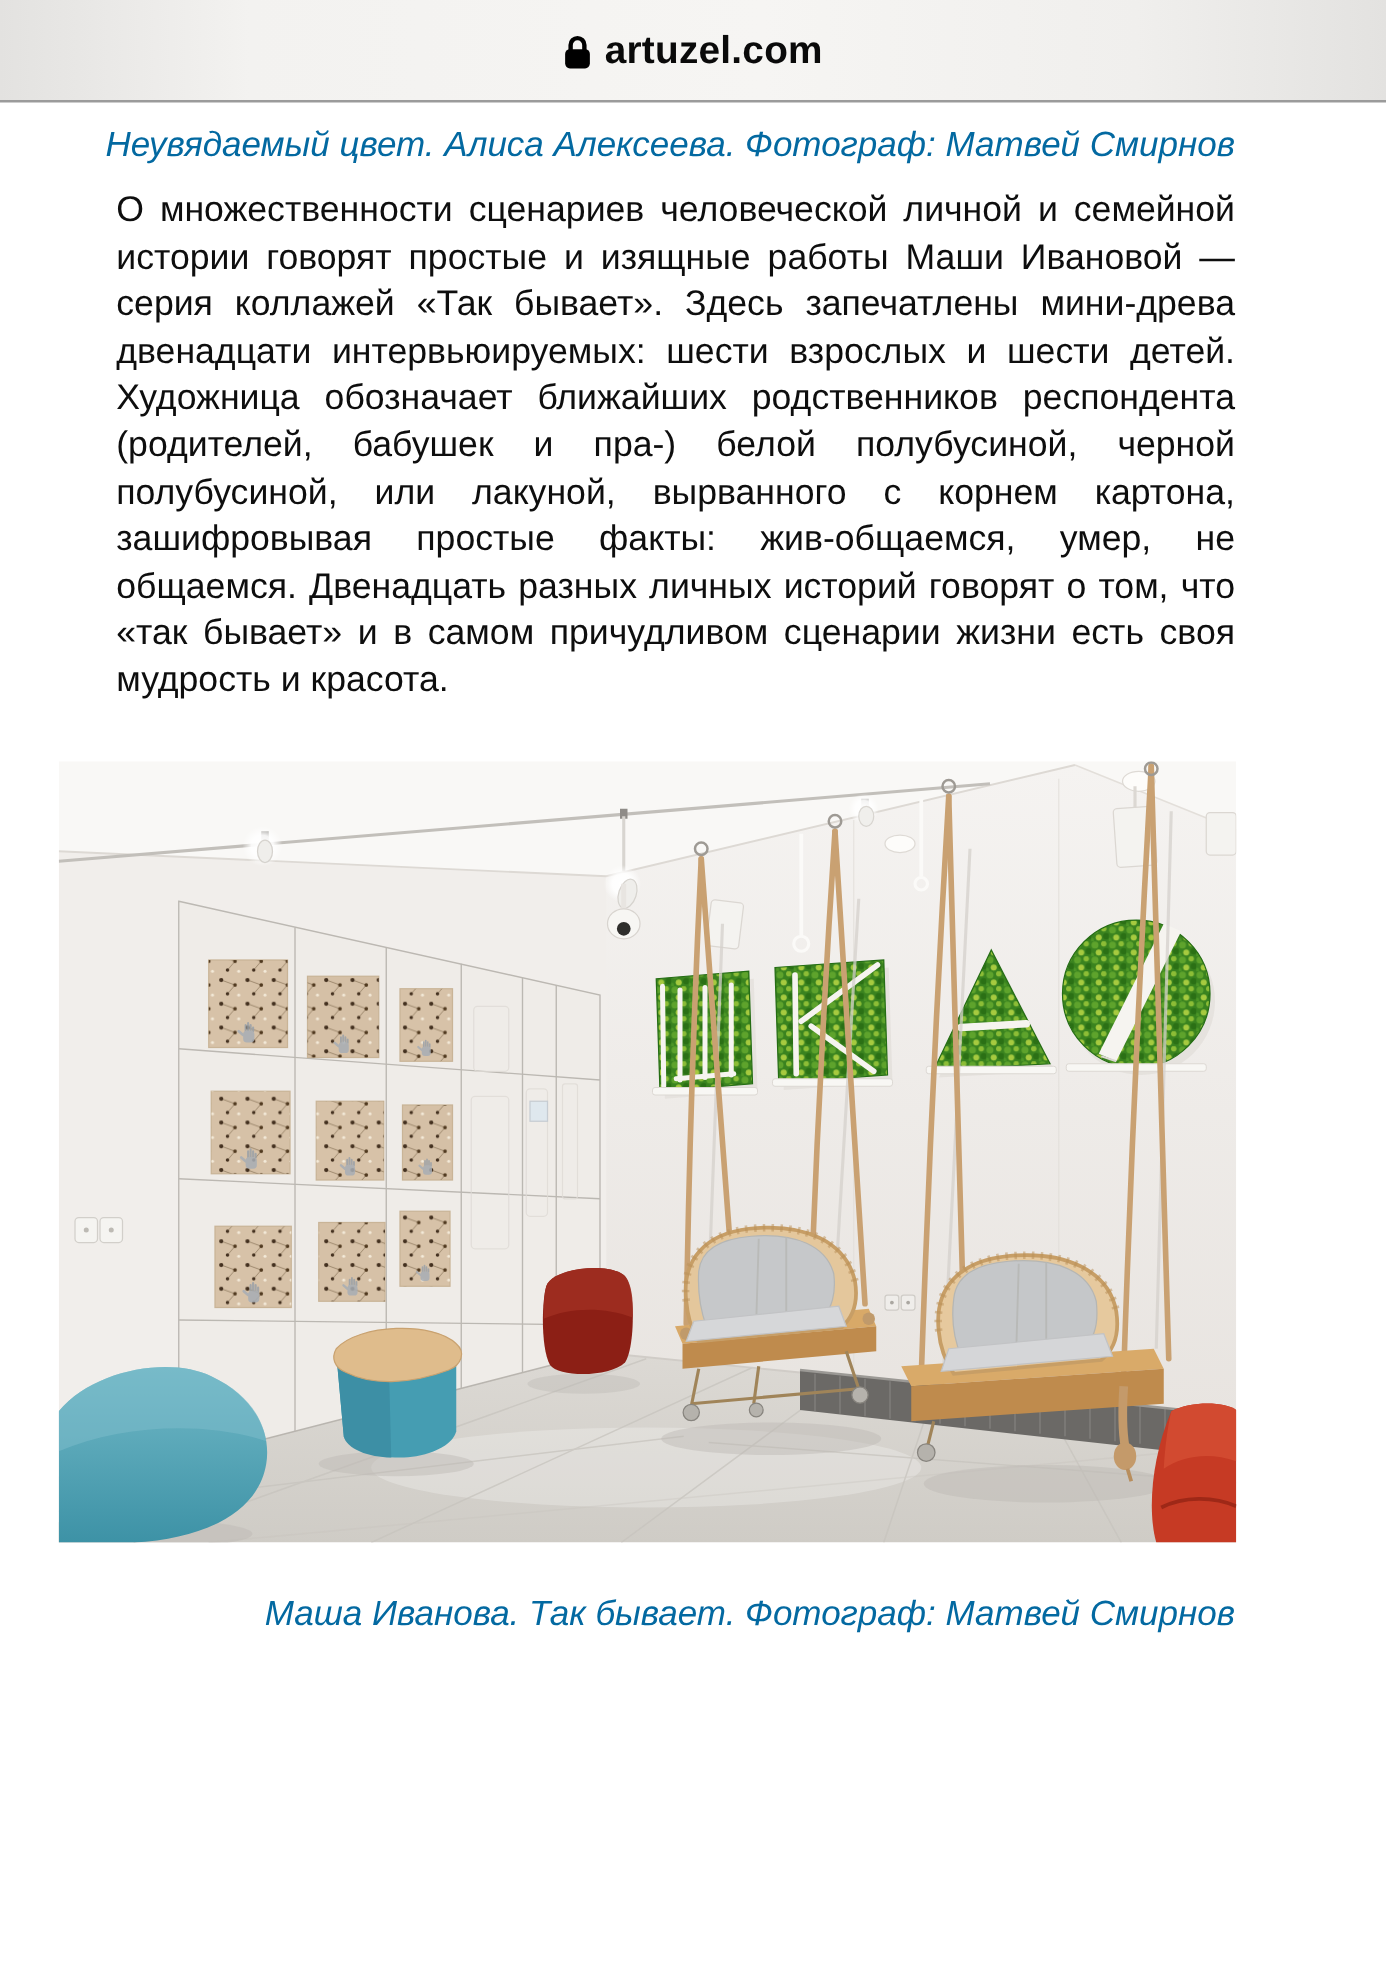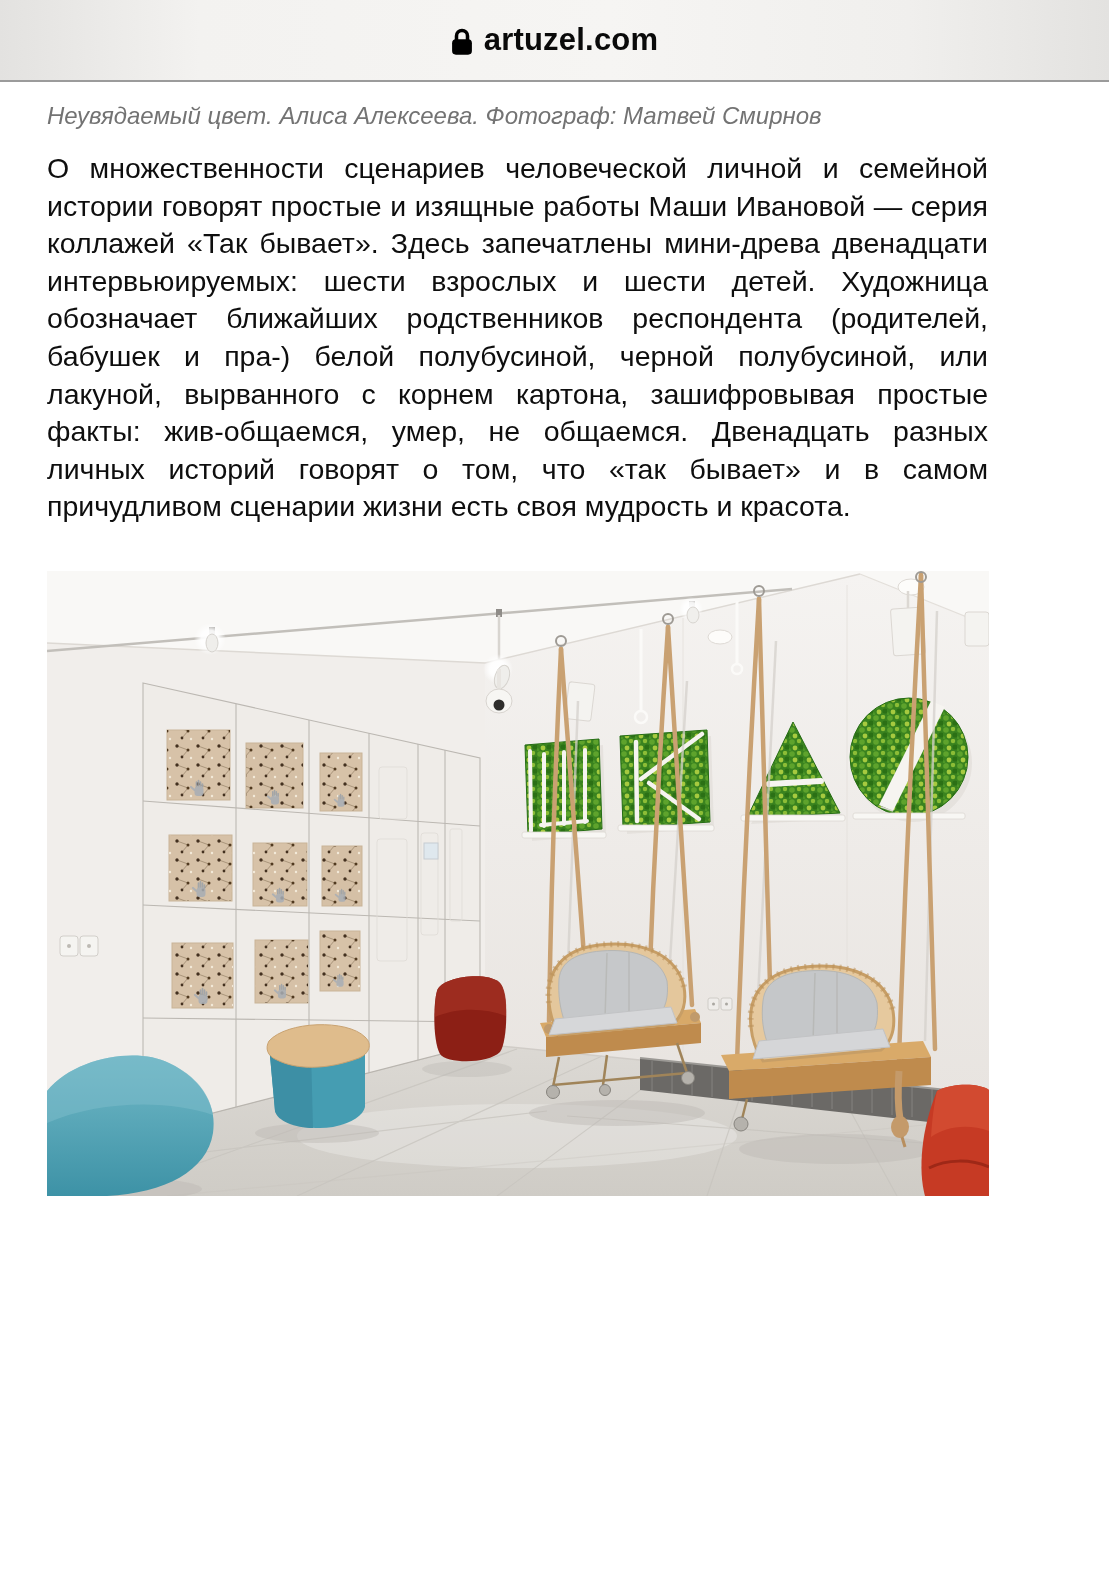--- a/index.html
+++ b/index.html
@@ -9,28 +9,28 @@
   }
   .urlbar{
     height:80px;border-bottom:2px solid #9b9b9b;
     background:linear-gradient(90deg,#e3e2e0 0%,#f3f2f0 18%,#f6f5f3 55%,#f0efed 82%,#e3e2e0 100%);
     display:flex;align-items:center;justify-content:center;gap:11px;
   }
   .urlbar .lock{display:inline-flex;align-items:center;transform:translateY(1px);}
   .urlbar .url{font-size:31px;font-weight:600;color:#0a0a0a;letter-spacing:.2px;}
   .content{margin-left:47px;width:941px;}
   .cap{
-    font-style:italic;font-size:24px;line-height:30px;color:#737373;
-    text-align:left;margin:0;
+    font-style:italic;font-size:28px;line-height:30px;color:#0369a1;
+    text-align:right;margin:0;
   }
   .cap.top{margin-top:19px;}
   .cap.bottom{margin-top:42px;}
   .para{font-size:28.5px;margin:0;}
   .p1{line-height:48.5px;margin-top:25px;text-align:left;}
-  .p2{line-height:37.6px;margin-top:19px;text-align:justify;}
+  .p2{line-height:37.6px;margin-top:19px;text-align:justify;margin-left:46px;}
   figure.photo{margin:45px 0 0 0;width:942px;height:625px;}
   figure.photo svg{display:block;width:942px;height:625px;}
 </style>
 </head>
 <body>
 
 <div class="page">
 
   <header class="urlbar">
     <span class="lock">
@@ -396,15 +396,16 @@
           <path d="M390,420 C394,406 438,400 452,411 C458,416 460,430 459,445 C436,436 408,437 388,446 C388,436 388,427 390,420 Z" fill="#9e2d20" opacity="0.9"></path>
         </g>
         <g>
           <path d="M890,520 C908,511 934,513 942,519 L942,625 L878,625 C871,600 874,558 890,520 Z" fill="#c63a24"></path>
           <path d="M890,520 C908,511 934,513 942,519 L942,560 C920,552 898,556 884,566 C885,549 887,533 890,520 Z" fill="#d24a30"></path>
           <path d="M882,597 C900,588 924,588 942,596" stroke="#9e2817" stroke-width="3" fill="none"></path>
         </g>
       </svg>
     </figure>
 
+    <p class="cap bottom">Маша Иванова. Так бывает. Фотограф: Матвей Смирнов</p>
 
   </main>
 </div>
 
 </body></html>

